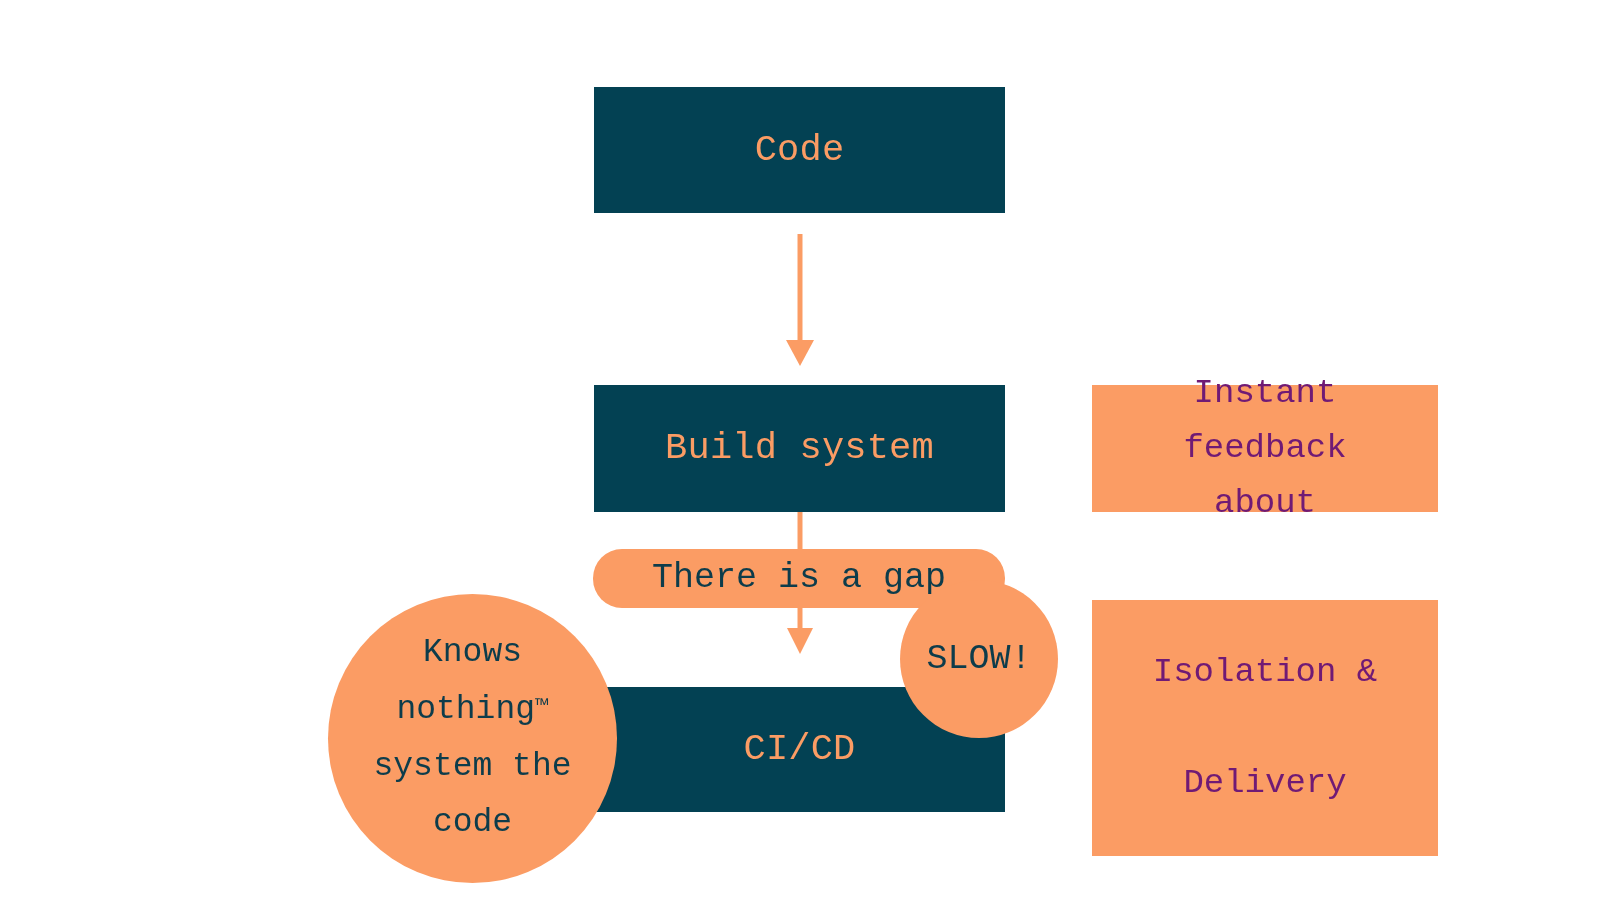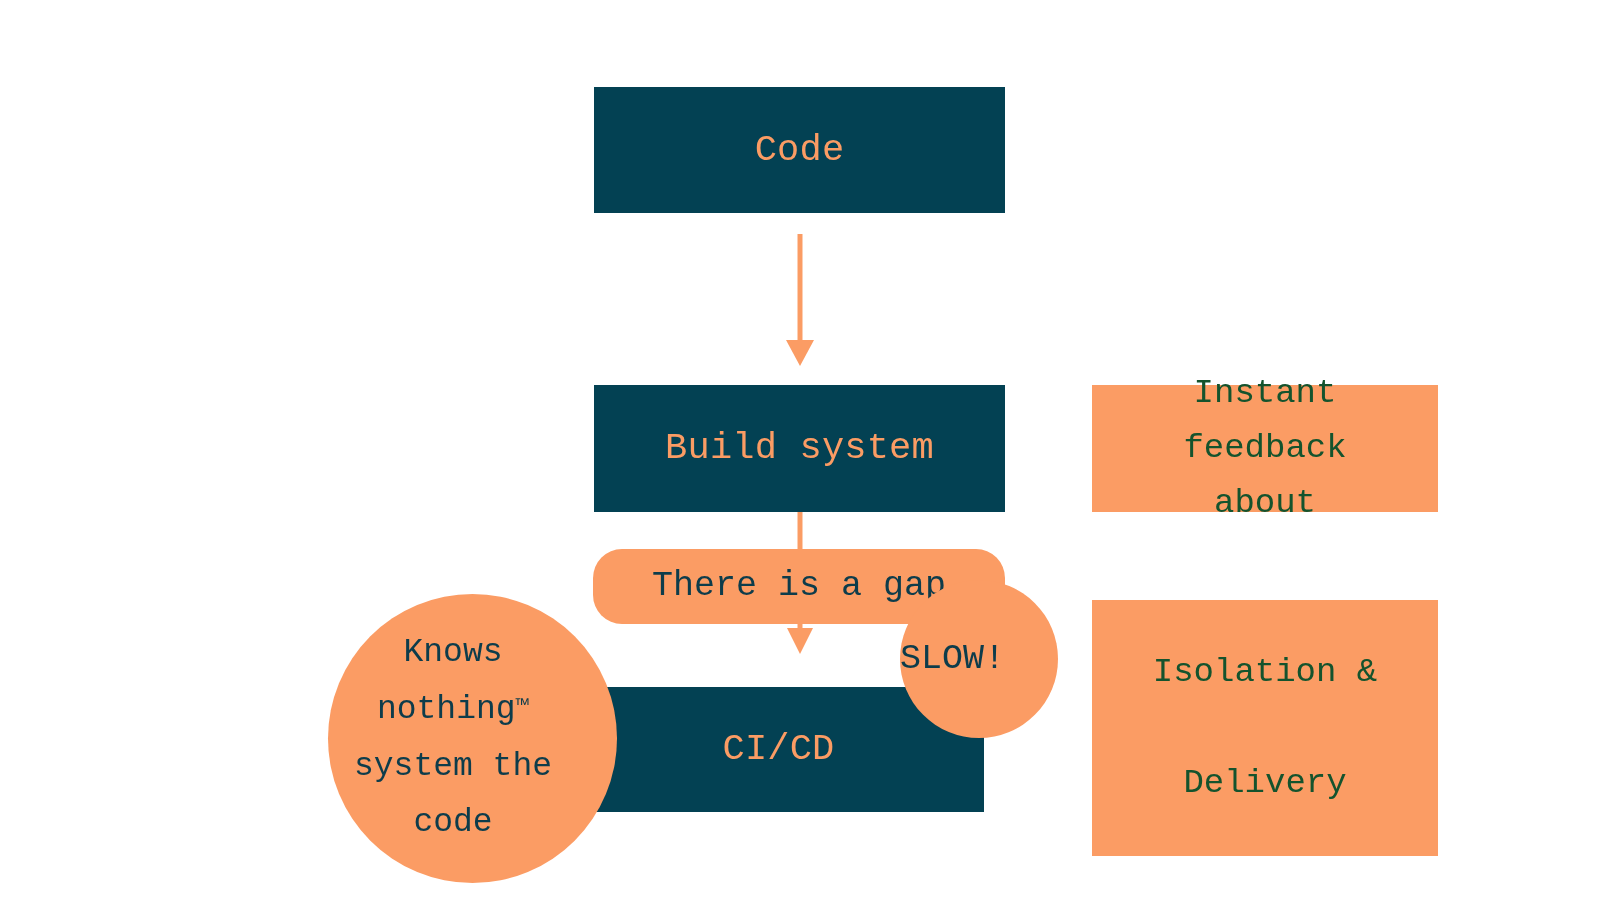--- a/index.html
+++ b/index.html
@@ -31,69 +31,69 @@
     text-align: center;
     font-size: 37px;
     font-weight: 400;
     letter-spacing: 0.2px;
     line-height: 1.25;
     box-sizing: border-box;
     z-index: 2;
   }
   #box-code     { left: 594px; top: 87px;  width: 411px; height: 126px; }
   #box-build    { left: 594px; top: 385px; width: 411px; height: 127px; }
-  #box-cicd     { left: 573px; top: 687px; width: 411px; height: 125px; }
+  #box-cicd     { left: 594px; top: 687px; width: 411px; height: 125px; }
 
   
   .note-box {
     position: absolute;
     background: #fb9c64;
-    color: #14532d;
+    color: #701a75;
     display: flex;
     align-items: center;
     justify-content: center;
     text-align: center;
     font-size: 34px;
     font-weight: 400;
     line-height: 1.62;
     padding: 0 14px;
     box-sizing: border-box;
     z-index: 2;
   }
   #box-feedback { left: 1092px; top: 385px; width: 346px; height: 127px; }
   #box-isolation{ left: 1092px; top: 600px; width: 346px; height: 256px; }
 
   
   #pill-gap {
     position: absolute;
     left: 593px;
     top: 549px;
     width: 412px;
-    height: 75px;
+    height: 59px;
     background: #fb9c64;
     color: #0d3c4b;
     border-radius: 29px;
     display: flex;
     align-items: center;
     justify-content: center;
     font-size: 35px;
     line-height: 1;
     box-sizing: border-box;
     z-index: 4;
   }
 
   
   .bubble {
     position: absolute;
     background: #fb9c64;
     color: #0d3c4b;
     border-radius: 50%;
     display: flex;
     align-items: center;
-    justify-content: flex-start;
+    justify-content: center;
     text-align: center;
     box-sizing: border-box;
     z-index: 5;
   }
   #bubble-knows {
     left: 328px;
     top: 594px;
     width: 289px;
     height: 289px;
     font-size: 33px;

